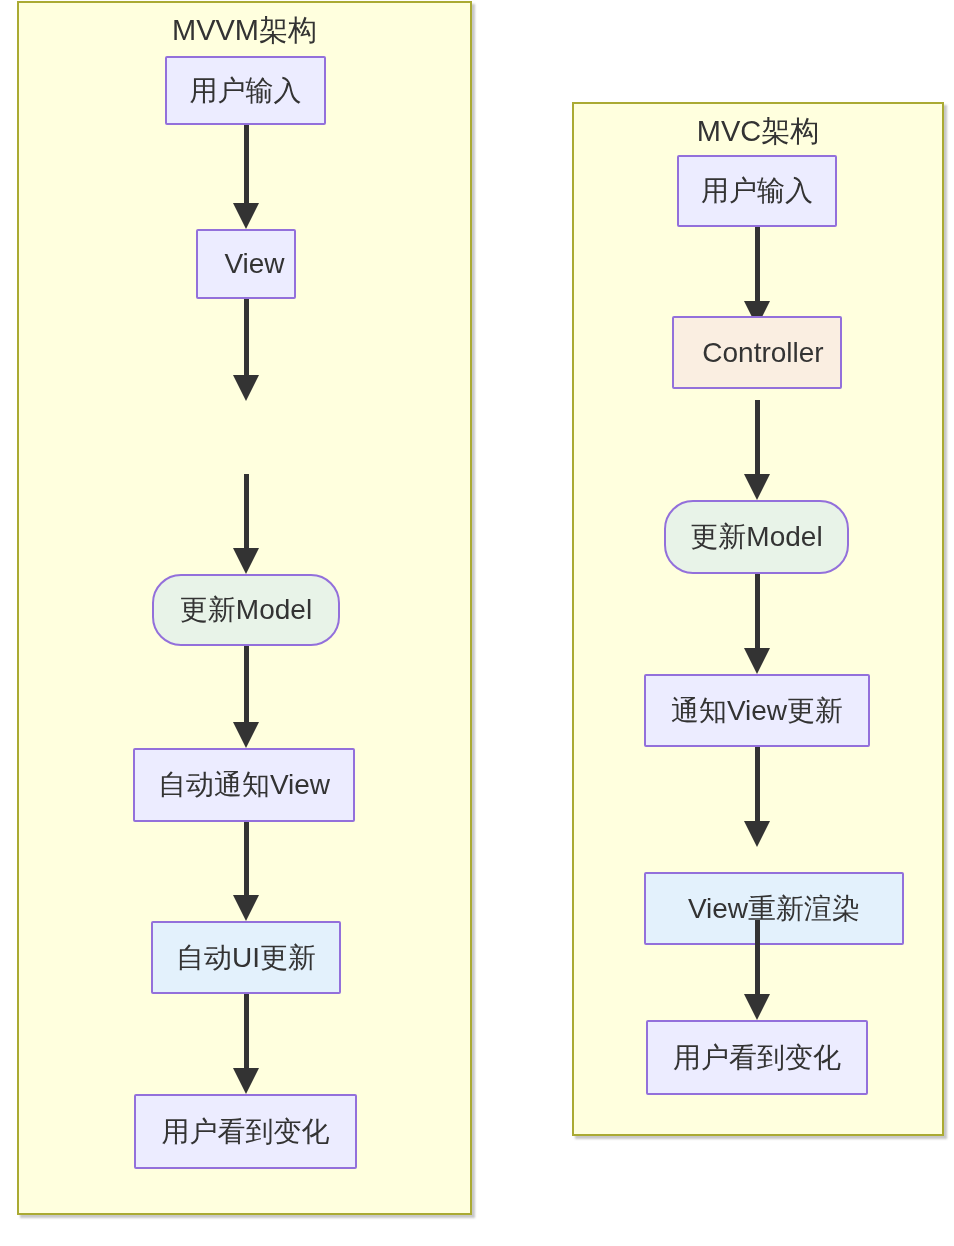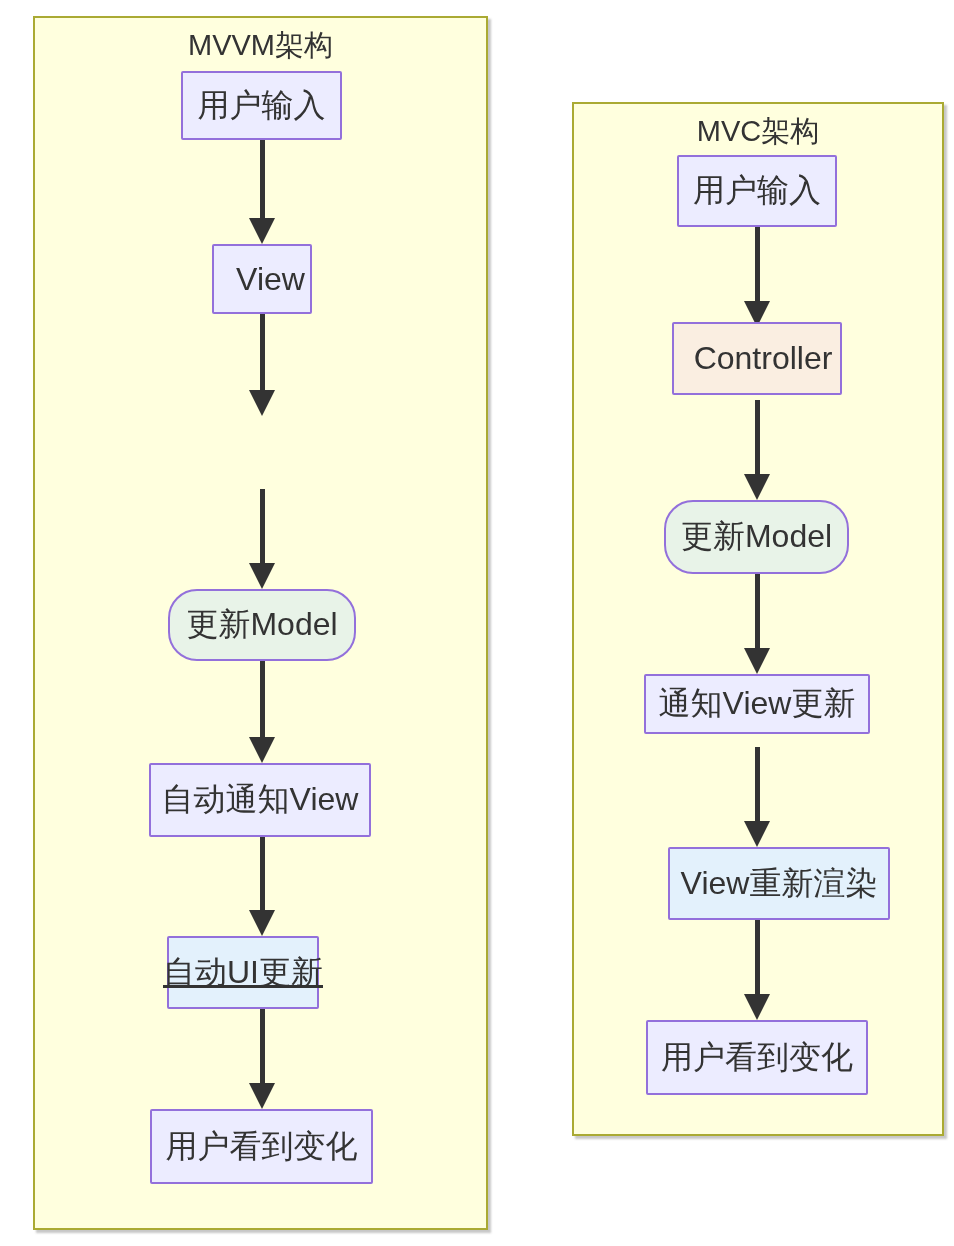--- a/index.html
+++ b/index.html
@@ -14,21 +14,21 @@
   }
   .cluster-title{
     position:absolute;top:10px;left:0;right:0;
     text-align:center;font-size:29px;line-height:34px;color:#333333;
     white-space:nowrap;
   }
   .node{
     position:absolute;box-sizing:border-box;
     border:2.5px solid #9370db;border-radius:2px;
     display:flex;align-items:center;justify-content:center;
-    font-size:32px;color:#333333;white-space:nowrap;
+    font-size:28px;color:#333333;white-space:nowrap;
     background:#ececff;
   }
   .t-lavender{background:#ececff;}
   .t-peach{background:#faeee1;}
   .t-mint{background:#e8f3e8;border-radius:29px;}
   .t-blue{background:#e3f1fc;}
   .arrow{
     position:absolute;width:30px;
     display:flex;flex-direction:column;align-items:center;
   }
@@ -38,21 +38,21 @@
     border-left:13px solid transparent;
     border-right:13px solid transparent;
     border-top:26px solid #333333;
   }
 </style>
 </head>
 <body>
 
 <div class="canvas">
 
-  <div class="cluster" style="left:17px;top:16px;width:455px;height:1214px;margin-left:16px;">
+  <div class="cluster" style="left:17px;top:1px;width:455px;height:1214px;">
     <div class="cluster-title">MVVM架构</div>
 
     <div class="node t-lavender" style="left:146px;top:53px;width:161px;height:69px;">用户输入</div>
 
     <div class="arrow" style="left:212px;top:122px;height:104px;">
       <div class="shaft"></div>
       <div class="head"></div>
     </div>
 
     <div class="node t-lavender" style="left:177px;top:226px;width:100px;height:70px;padding-left:17px;">View</div>
@@ -75,62 +75,62 @@
       <div class="head"></div>
     </div>
 
     <div class="node t-lavender" style="left:114px;top:745px;width:222px;height:74px;">自动通知View</div>
 
     <div class="arrow" style="left:212px;top:819px;height:99px;">
       <div class="shaft"></div>
       <div class="head"></div>
     </div>
 
-    <div class="node t-blue" style="left:132px;top:918px;width:152px;height:73px;text-decoration:underline;">自动UI更新</div>
+    <div class="node t-blue" style="left:132px;top:918px;width:190px;height:73px;">自动UI更新</div>
 
     <div class="arrow" style="left:212px;top:991px;height:100px;">
       <div class="shaft"></div>
       <div class="head"></div>
     </div>
 
     <div class="node t-lavender" style="left:115px;top:1091px;width:223px;height:75px;">用户看到变化</div>
   </div>
 
   <div class="cluster" style="left:572px;top:102px;width:372px;height:1034px;">
     <div class="cluster-title">MVC架构</div>
 
     <div class="node t-lavender" style="left:103px;top:51px;width:160px;height:72px;">用户输入</div>
 
     <div class="arrow" style="left:168px;top:123px;height:100px;">
       <div class="shaft"></div>
       <div class="head"></div>
     </div>
 
-    <div class="node t-peach" style="left:98px;top:218px;width:170px;height:73px;padding-left:12px;">Controller</div>
+    <div class="node t-peach" style="left:98px;top:212px;width:170px;height:73px;padding-left:12px;">Controller</div>
 
     <div class="arrow" style="left:168px;top:296px;height:100px;">
       <div class="shaft"></div>
       <div class="head"></div>
     </div>
 
     <div class="node t-mint" style="left:90px;top:396px;width:185px;height:74px;">更新Model</div>
 
     <div class="arrow" style="left:168px;top:470px;height:100px;">
       <div class="shaft"></div>
       <div class="head"></div>
     </div>
 
-    <div class="node t-lavender" style="left:70px;top:570px;width:226px;height:60px;">通知View更新</div>
+    <div class="node t-lavender" style="left:70px;top:570px;width:226px;height:73px;">通知View更新</div>
 
     <div class="arrow" style="left:168px;top:643px;height:100px;">
       <div class="shaft"></div>
       <div class="head"></div>
     </div>
 
-    <div class="node t-blue" style="left:70px;top:743px;width:222px;height:73px;margin-left:24px;">View重新渲染</div>
+    <div class="node t-blue" style="left:70px;top:768px;width:260px;height:73px;">View重新渲染</div>
 
     <div class="arrow" style="left:168px;top:816px;height:100px;">
       <div class="shaft"></div>
       <div class="head"></div>
     </div>
 
     <div class="node t-lavender" style="left:72px;top:916px;width:222px;height:75px;">用户看到变化</div>
   </div>
 
 </div>

